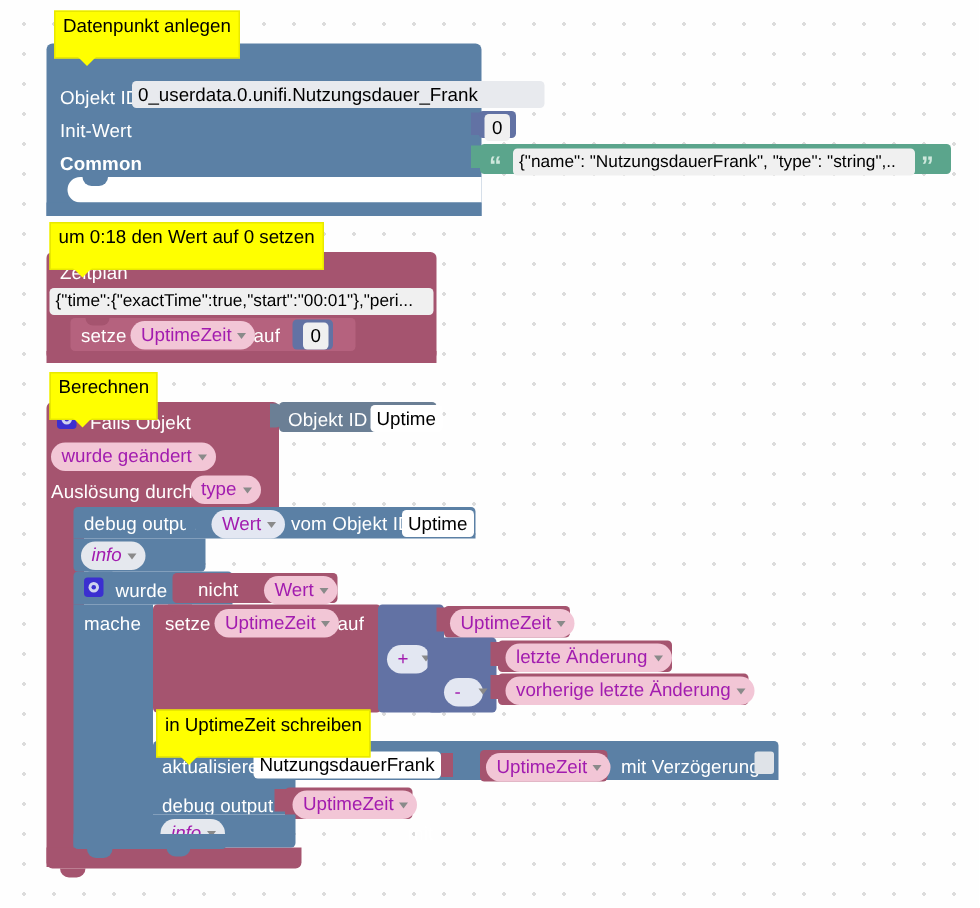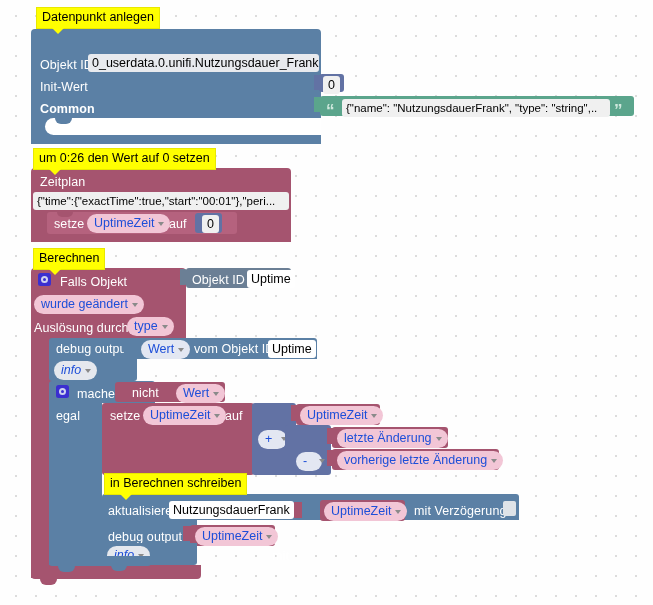--- a/index.html
+++ b/index.html
@@ -26,21 +26,21 @@
 
   
   .abs { position: absolute; box-sizing: border-box; }
 
   
   .clabel {
     background: #ffff00;
     color: #000000;
     font-size: 12.5px;
     line-height: 17px;
-    padding: 1px 5px 2px 5px;
+    padding: 1px 5px 12px 5px;
     white-space: nowrap;
     z-index: 40;
     border: 1px solid #e8e800;
   }
   .clabel .tail {
     position: absolute;
     left: 14px;
     bottom: -6px;
     width: 0; height: 0;
     border-left: 7px solid transparent;
@@ -80,21 +80,21 @@
     white-space: nowrap;
     box-sizing: border-box;
   }
   .field.lt  { background: #e8eaee; }
   .field.wh  { background: #f0f0f0; }
 
   
   .pill {
     position: absolute;
     background: #f2c6d6;
-    color: #1d4ed8;
+    color: #a21caf;
     font-size: 12.5px;
     line-height: 17px;
     padding: 1px 16px 1px 7px;
     border-radius: 10px;
     white-space: nowrap;
     box-sizing: border-box;
   }
   .pill.blue  { background: #e3e7f2; }
   .pill.grayf { background: #e5e8ee; font-style: italic; }
   .pill::after {
@@ -163,38 +163,38 @@
   </div>
 
   <div class="blk c-blue" style="left:31px; top:29px; width:290px; height:115px; border-radius:4px 4px 0 0;"></div>
 
   <div class="abs" style="left:45px; top:118px; width:276px; height:17px; background:#ffffff; border-radius:9px 0 0 9px;"></div>
   <div class="abs" style="left:55px; top:118px; width:17px; height:6px; background:#5b80a5; border-radius:0 0 8px 8px;"></div>
   <div class="blk c-blue" style="left:31px; top:135px; width:290px; height:9px;"></div>
 
 
   <div class="btxt" style="left:40px; top:58px;">Objekt ID</div>
-  <div class="field lt" style="left:88px; top:54px; width:231px; overflow:hidden;">0_userdata.0.unifi.Nutzungsdauer_Frank</div>
+  <div class="field lt" style="left:88px; top:54px; width:275px; overflow:hidden;">0_userdata.0.unifi.Nutzungsdauer_Frank</div>
 
   <div class="btxt" style="left:40px; top:80px;">Init-Wert</div>
 
   <div class="abs" style="left:314px; top:75px; width:7px; height:15px; background:#6272a4; border-radius:0 0 0 0;"></div>
   <div class="blk c-purple" style="left:319px; top:74px; width:25px; height:18px; border-radius:3px;"></div>
   <div class="field wh" style="left:323px; top:76px; width:17px; text-align:center;">0</div>
 
   <div class="btxt" style="left:40px; top:102px;font-weight:bold;">Common</div>
 
   <div class="abs" style="left:314px; top:97px; width:8px; height:15px; background:#5ba58c;"></div>
   <div class="blk c-green" style="left:320px; top:96px; width:314px; height:20px; border-radius:3px;"></div>
   <div class="quote" style="left:326px; top:104px;">“</div>
   <div class="field wh" style="left:342px; top:99px; width:268px; overflow:hidden; font-size:11.5px;">{"name": "NutzungsdauerFrank", "type": "string",..</div>
   <div class="quote" style="left:614px; top:104px;">”</div>
 
   <div class="abs clabel" style="left:33px; top:148px;">
-    <span>um 0:26 den Wert auf 0 setzen</span>
+    <span>um 0:18 den Wert auf 0 setzen</span>
     <span class="tail"></span>
   </div>
 
   <div class="blk c-rose" style="left:31px; top:168px; width:260px; height:72px; border-radius:4px;"></div>
   <div class="btxt" style="left:40px; top:175px;">Zeitplan</div>
   <div class="field wh" style="left:33px; top:192px; width:256px; overflow:hidden; font-size:11.5px;">{"time":{"exactTime":true,"start":"00:01"},"peri...</div>
 
   <div class="blk c-rose-b" style="left:47px; top:212px; width:190px; height:22px; border-radius:3px;"></div>
   <div class="abs" style="left:57px; top:212px; width:16px; height:5px; background:#a5546f; border-radius:0 0 8px 8px;"></div>
   <div class="btxt" style="left:54px; top:217px;">setze</div>
@@ -232,28 +232,28 @@
   <div class="abs" style="left:124px; top:340px; width:6px; height:15px; background:#5b80a5;"></div>
   <div class="pill blue" style="left:141px; top:340px;">Wert</div>
   <div class="btxt" style="left:194px; top:342px;">vom Objekt ID</div>
   <div class="field" style="left:268px; top:340px;">Uptime</div>
   <div class="blk c-blue" style="left:49px; top:359px; width:88px; height:22px; border-radius:0 0 3px 3px;"></div>
   <div class="pill grayf" style="left:54px; top:361px;">info</div>
 
   <div class="blk c-blue" style="left:49px; top:381px; width:106px; height:22px; border-radius:3px 3px 0 0;"></div>
   <div class="abs" style="left:59px; top:381px; width:16px; height:5px; background:#5b80a5; border-radius:0 0 8px 8px;"></div>
   <div class="gear" style="left:56px; top:385px;"></div>
-  <div class="btxt" style="left:77px; top:387px;">mache</div>
+  <div class="btxt" style="left:77px; top:387px;">wurde</div>
 
   <div class="blk c-rose" style="left:115px; top:382px; width:110px; height:20px; border-radius:3px;"></div>
   <div class="btxt" style="left:132px; top:386px;">nicht</div>
   <div class="pill" style="left:176px; top:384px;">Wert</div>
 
   <div class="blk c-blue" style="left:49px; top:403px; width:53px; height:162px;"></div>
-  <div class="btxt" style="left:56px; top:409px;">egal</div>
+  <div class="btxt" style="left:56px; top:409px;">mache</div>
 
   <div class="blk c-rose" style="left:102px; top:403px; width:152px; height:72px; border-radius:3px;"></div>
   <div class="abs" style="left:112px; top:403px; width:16px; height:5px; background:#a5546f; border-radius:0 0 8px 8px;"></div>
   <div class="btxt" style="left:110px; top:409px;">setze</div>
   <div class="pill" style="left:143px; top:406px;">UptimeZeit</div>
   <div class="btxt" style="left:225px; top:409px;">auf</div>
 
   <div class="blk c-purple" style="left:252px; top:403px; width:44px; height:72px; border-radius:3px;"></div>
   <div class="pill blue nocaret" style="left:258px; top:430px; padding-right:15px;">+</div>
   <div class="abs" style="left:258px; top:430px; width:32px; height:17px;"></div>
@@ -273,21 +273,21 @@
 
   <div class="abs" style="left:327px; top:428px; width:8px; height:16px; background:#a5546f;"></div>
   <div class="blk c-rose" style="left:332px; top:427px; width:116px; height:21px; border-radius:3px;"></div>
   <div class="pill" style="left:337px; top:429px;">letzte Änderung</div>
 
   <div class="abs" style="left:327px; top:450px; width:8px; height:16px; background:#a5546f;"></div>
   <div class="blk c-rose" style="left:332px; top:449px; width:167px; height:21px; border-radius:3px;"></div>
   <div class="pill" style="left:337px; top:451px;">vorherige letzte Änderung</div>
 
   <div class="abs clabel" style="left:104px; top:473px;">
-    <span>in Berechnen schreiben</span>
+    <span>in UptimeZeit schreiben</span>
     <span class="tail"></span>
   </div>
 
   <div class="blk c-blue" style="left:102px; top:494px; width:417px; height:26px; border-radius:3px 3px 0 0;"></div>
   <div class="abs" style="left:112px; top:494px; width:16px; height:5px; background:#5b80a5; border-radius:0 0 8px 8px;"></div>
   <div class="btxt" style="left:108px; top:504px;">aktualisiere</div>
   <div class="field" style="left:169px; top:501px;">NutzungsdauerFrank</div>
   <div class="btxt" style="left:272px; top:504px;margin-top:45px;">mit</div>
   <div class="abs" style="left:294px; top:502px; width:8px; height:16px; background:#a5546f;"></div>
   <div class="blk c-rose" style="left:320px; top:500px; width:85px; height:21px; border-radius:3px;"></div>

